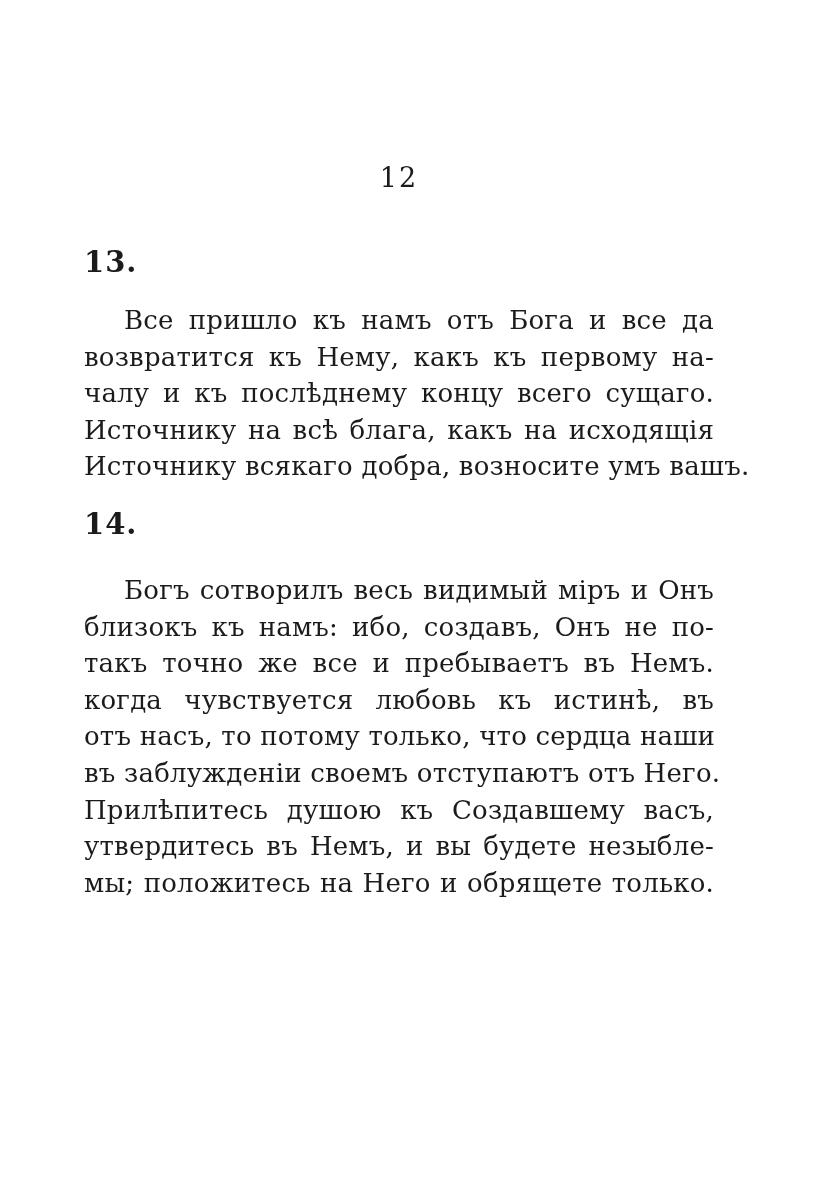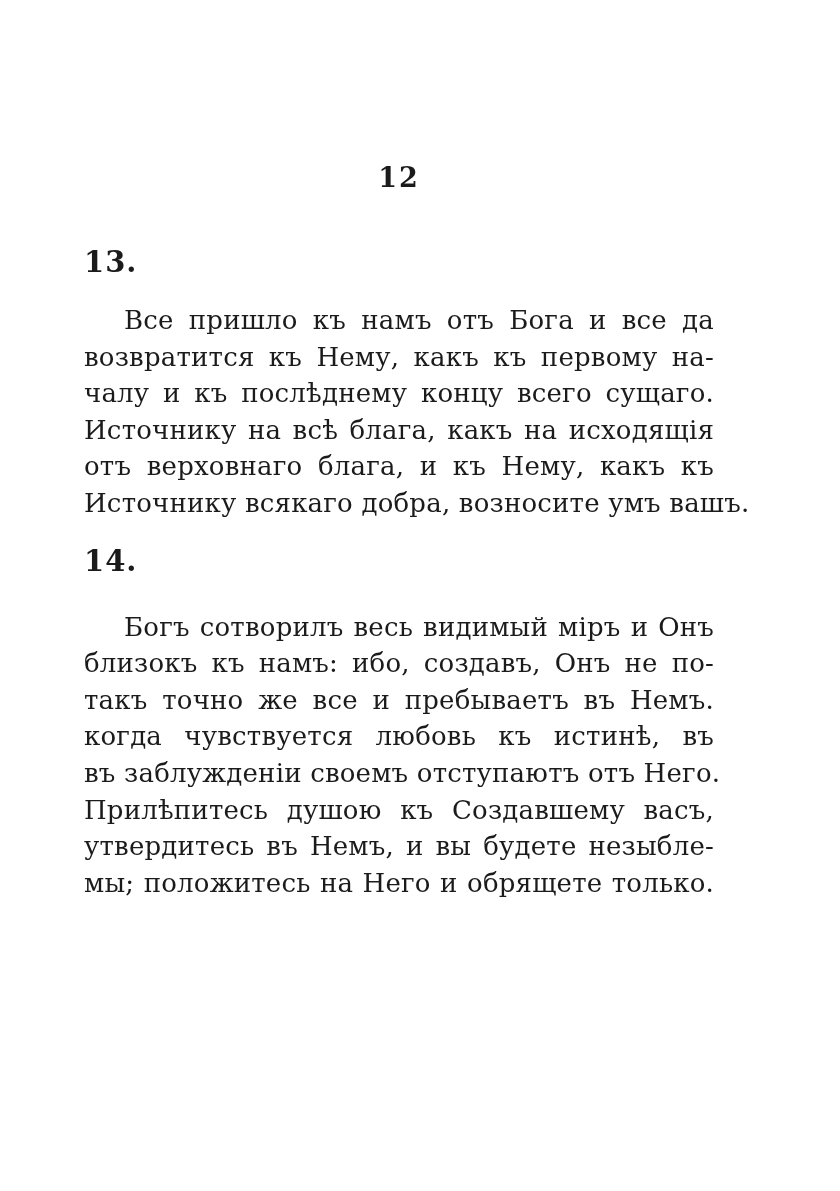--- a/index.html
+++ b/index.html
@@ -21,21 +21,21 @@
     padding-top: 163px;
     box-sizing: border-box;
   }
   .col {
     margin-left: 84px;
     width: 630px;
   }
   .page-number {
     text-align: center;
     font-size: 27px;
-    font-weight: 700;
+    font-weight: 400;
     letter-spacing: 2px;
     line-height: 30px;
   }
   .section-heading {
     text-align: left;
     font-size: 29px;
     font-weight: 700;
     letter-spacing: 1px;
     line-height: 31px;
   }
@@ -65,31 +65,31 @@
 
     <div class="page-number">12</div>
 
     <div class="section-heading heading-13">13.</div>
 
     <div class="para para-13">
       <div class="line indent">Все пришло къ намъ отъ Бога и все да</div>
       <div class="line">возвратится къ Нему, какъ къ первому на-</div>
       <div class="line">чалу и къ послѣднему концу всего сущаго.</div>
       <div class="line">Источнику на всѣ блага, какъ на исходящія</div>
-      <div class="line">отъ верховнаго блага, и къ Нему, какъ къ</div>
       <div class="line">Источнику всякаго добра, возносите умъ вашъ.</div>
     </div>
 
     <div class="section-heading heading-14">14.</div>
 
     <div class="para para-14">
       <div class="line indent">Богъ сотворилъ весь видимый міръ и Онъ</div>
       <div class="line">близокъ къ намъ: ибо, создавъ, Онъ не по-</div>
       <div class="line">такъ точно же все и пребываетъ въ Немъ.</div>
       <div class="line">когда чувствуется любовь къ истинѣ, въ</div>
+      <div class="line">отъ насъ, то потому только, что сердца наши</div>
       <div class="line">въ заблужденіи своемъ отступаютъ отъ Него.</div>
       <div class="line">Прилѣпитесь душою къ Создавшему васъ,</div>
       <div class="line">утвердитесь въ Немъ, и вы будете незыбле-</div>
       <div class="line">мы; положитесь на Него и обрящете только.</div>
     </div>
 
   </div>
 </div>
 
 </body></html>

